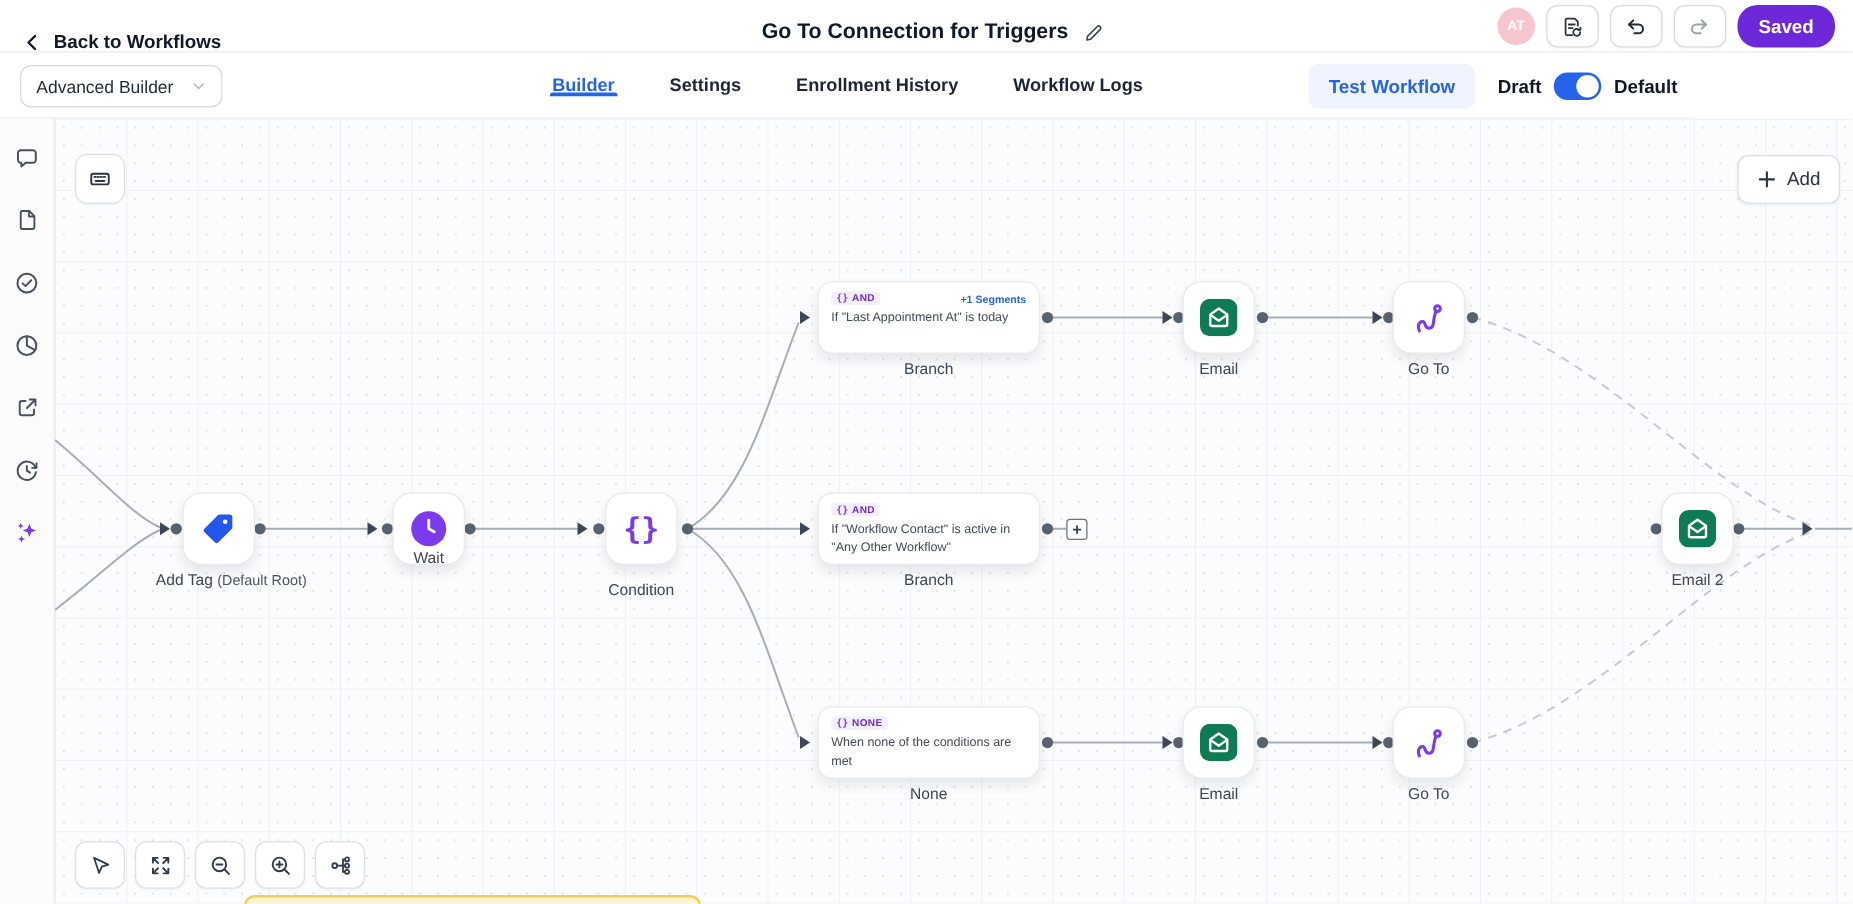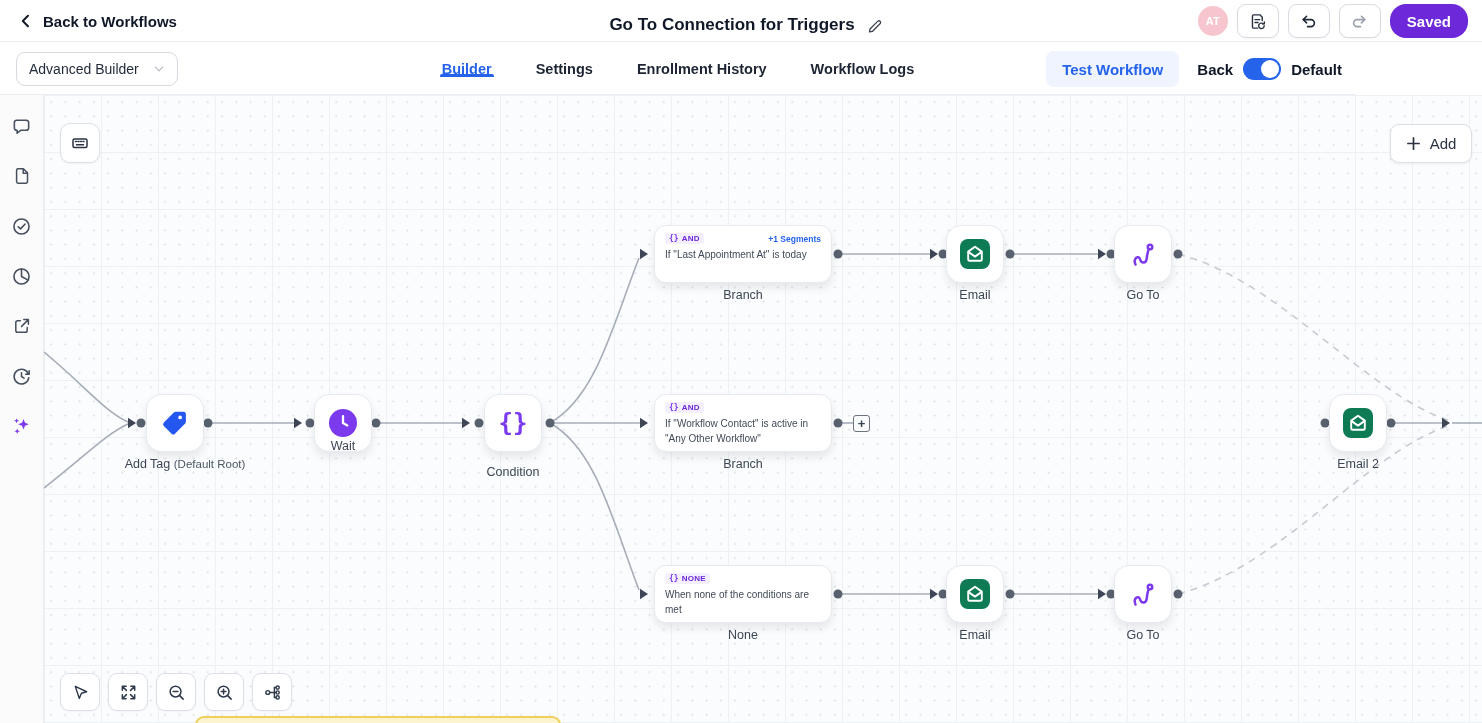--- a/index.html
+++ b/index.html
@@ -2,21 +2,21 @@
 <html><head>
 <meta charset="utf-8">
 <style>
   * { margin:0; padding:0; box-sizing:border-box; }
   html,body { width:1482px; height:723px; overflow:hidden; background:#fff;
     font-family:"Liberation Sans", sans-serif; color:#101828; }
 
   
   .topbar { position:absolute; left:0; top:0; width:1482px; height:42px; background:#fff;
     border-bottom:1px solid #E9ECF0; }
-  .back-btn { position:absolute; left:18px; top:0; height:42px; display:flex; align-items:center;
+  .back-btn { position:absolute; left:18px; top:0; height:42px; display:flex; align-items:flex-end;
     gap:9px; cursor:pointer; }
   .back-label { font-size:15px; font-weight:700; color:#101828; }
   .page-title-wrap { position:absolute; left:0; right:0; top:0; height:50px; display:flex;
     align-items:center; justify-content:center; gap:12px; pointer-events:none;margin-left:11px; }
   .page-title { font-size:17px; font-weight:700; color:#101828; }
   .hdr-right { position:absolute; right:14px; top:0; height:42px; display:flex; align-items:center; gap:9px; }
   .avatar { width:30px; height:30px; border-radius:50%; background:#F6C5CD; color:#fff;
     font-size:11px; font-weight:700; display:flex; align-items:center; justify-content:center; }
   .icon-btn { width:42px; height:34px; background:#fff; border:1px solid #D7DCE3; border-radius:9px;
     display:flex; align-items:center; justify-content:center; cursor:pointer; box-shadow:0 1px 2px rgba(16,24,40,.04); }
@@ -160,21 +160,21 @@
   </div>
   <div class="tabs">
     <div class="tab active">Builder</div>
     <div class="tab">Settings</div>
     <div class="tab">Enrollment History</div>
     <div class="tab">Workflow Logs</div>
   </div>
   <div class="nav-right">
     <button class="test-btn">Test Workflow</button>
     <div class="toggle-wrap">
-      <span class="toggle-label">Back</span>
+      <span class="toggle-label">Draft</span>
       <div class="toggle">
           <div class="knob"></div>
         </div>
       <span class="toggle-label">Default</span>
     </div>
   </div>
 </div>
 
 <div class="sidebar">
   <div class="side-icon">

